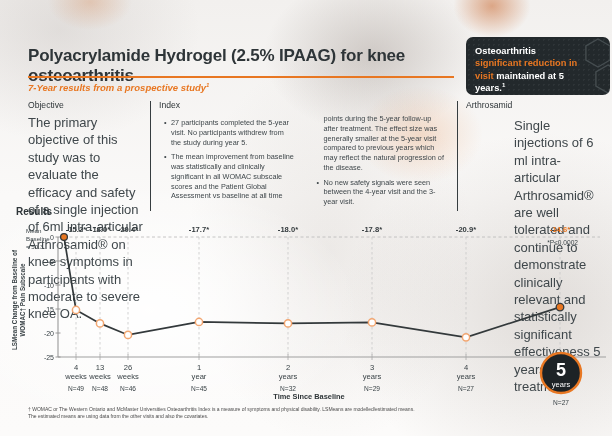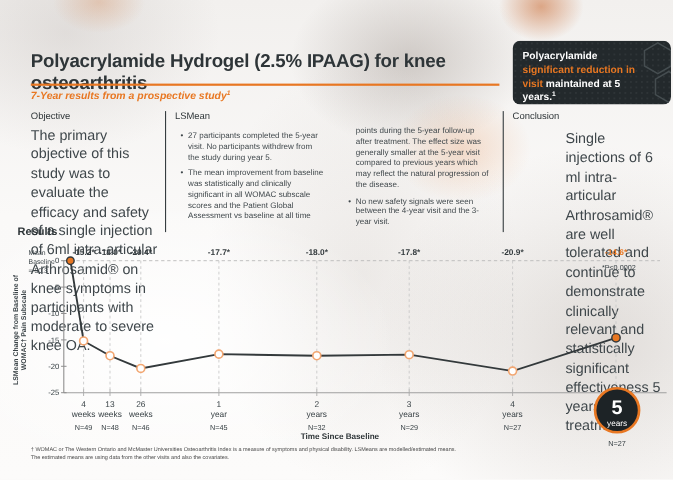--- a/index.html
+++ b/index.html
@@ -61,43 +61,43 @@
 
 <div class="title">Polyacrylamide Hydrogel (2.5% IPAAG) for knee osteoarthritis</div>
 <div class="rule"></div>
 <div class="subtitle"><span>7-Year results from a prospective study</span><sup>1</sup></div>
 
 <div class="badge">
   <svg class="badge-hex" width="70" height="58" viewBox="0 0 70 58">
     <polygon points="48,2 60.1,9 60.1,23 48,30 35.9,23 35.9,9" fill="none" stroke="#454d50" stroke-width="1.4"></polygon>
     <polygon points="58,28 70.1,35 70.1,49 58,56 45.9,49 45.9,35" fill="none" stroke="#454d50" stroke-width="1.4"></polygon>
   </svg>
-  <div class="badge-text"><span>Polyacrylamide </span><span class="hl">significant reduction in visit</span><span> maintained at 5 years.</span><sup>1</sup></div>
+  <div class="badge-text"><span>Osteoarthritis </span><span class="hl">significant reduction in visit</span><span> maintained at 5 years.</span><sup>1</sup></div>
 </div>
 
 <div class="col-objective">
   <h3 class="section-h">Objective</h3>
   <p class="body-txt">The primary objective of this study was to evaluate the efficacy and safety of a single injection of 6ml intra-articular Arthrosamid® on knee symptoms in participants with moderate to severe knee OA.</p>
 </div>
 <div class="divider d1"></div>
 
 <div class="col-method">
-  <h3 class="section-h">LSMean</h3>
+  <h3 class="section-h">Index</h3>
   <div class="method-cols">
     <ul>
         <li>27 participants completed the 5-year visit. No participants withdrew from the study during year 5.</li>
         <li>The mean improvement from baseline was statistically and clinically significant in all WOMAC subscale scores and the Patient Global Assessment vs baseline at all time points during the 5-year follow-up after treatment. The effect size was generally smaller at the 5-year visit compared to previous years which may reflect the natural progression of the disease.</li>
         <li>No new safety signals were seen between the 4-year visit and the 3-year visit.</li>
       </ul>
   </div>
 </div>
 <div class="divider d2"></div>
 
 <div class="col-conclusion">
-  <h3 class="section-h">Conclusion</h3>
+  <h3 class="section-h">Arthrosamid</h3>
   <p class="body-txt">Single injections of 6 ml intra-articular Arthrosamid® are well tolerated and continue to demonstrate clinically relevant and statistically significant effectiveness 5 years after treatment.</p>
 </div>
 
 <div class="chart">
   <div class="results-label">Results</div>
   <div class="mean-baseline">
     <div>Mean</div>
     <div>Baseline</div>
     <div>= 50.3</div>
   </div>

